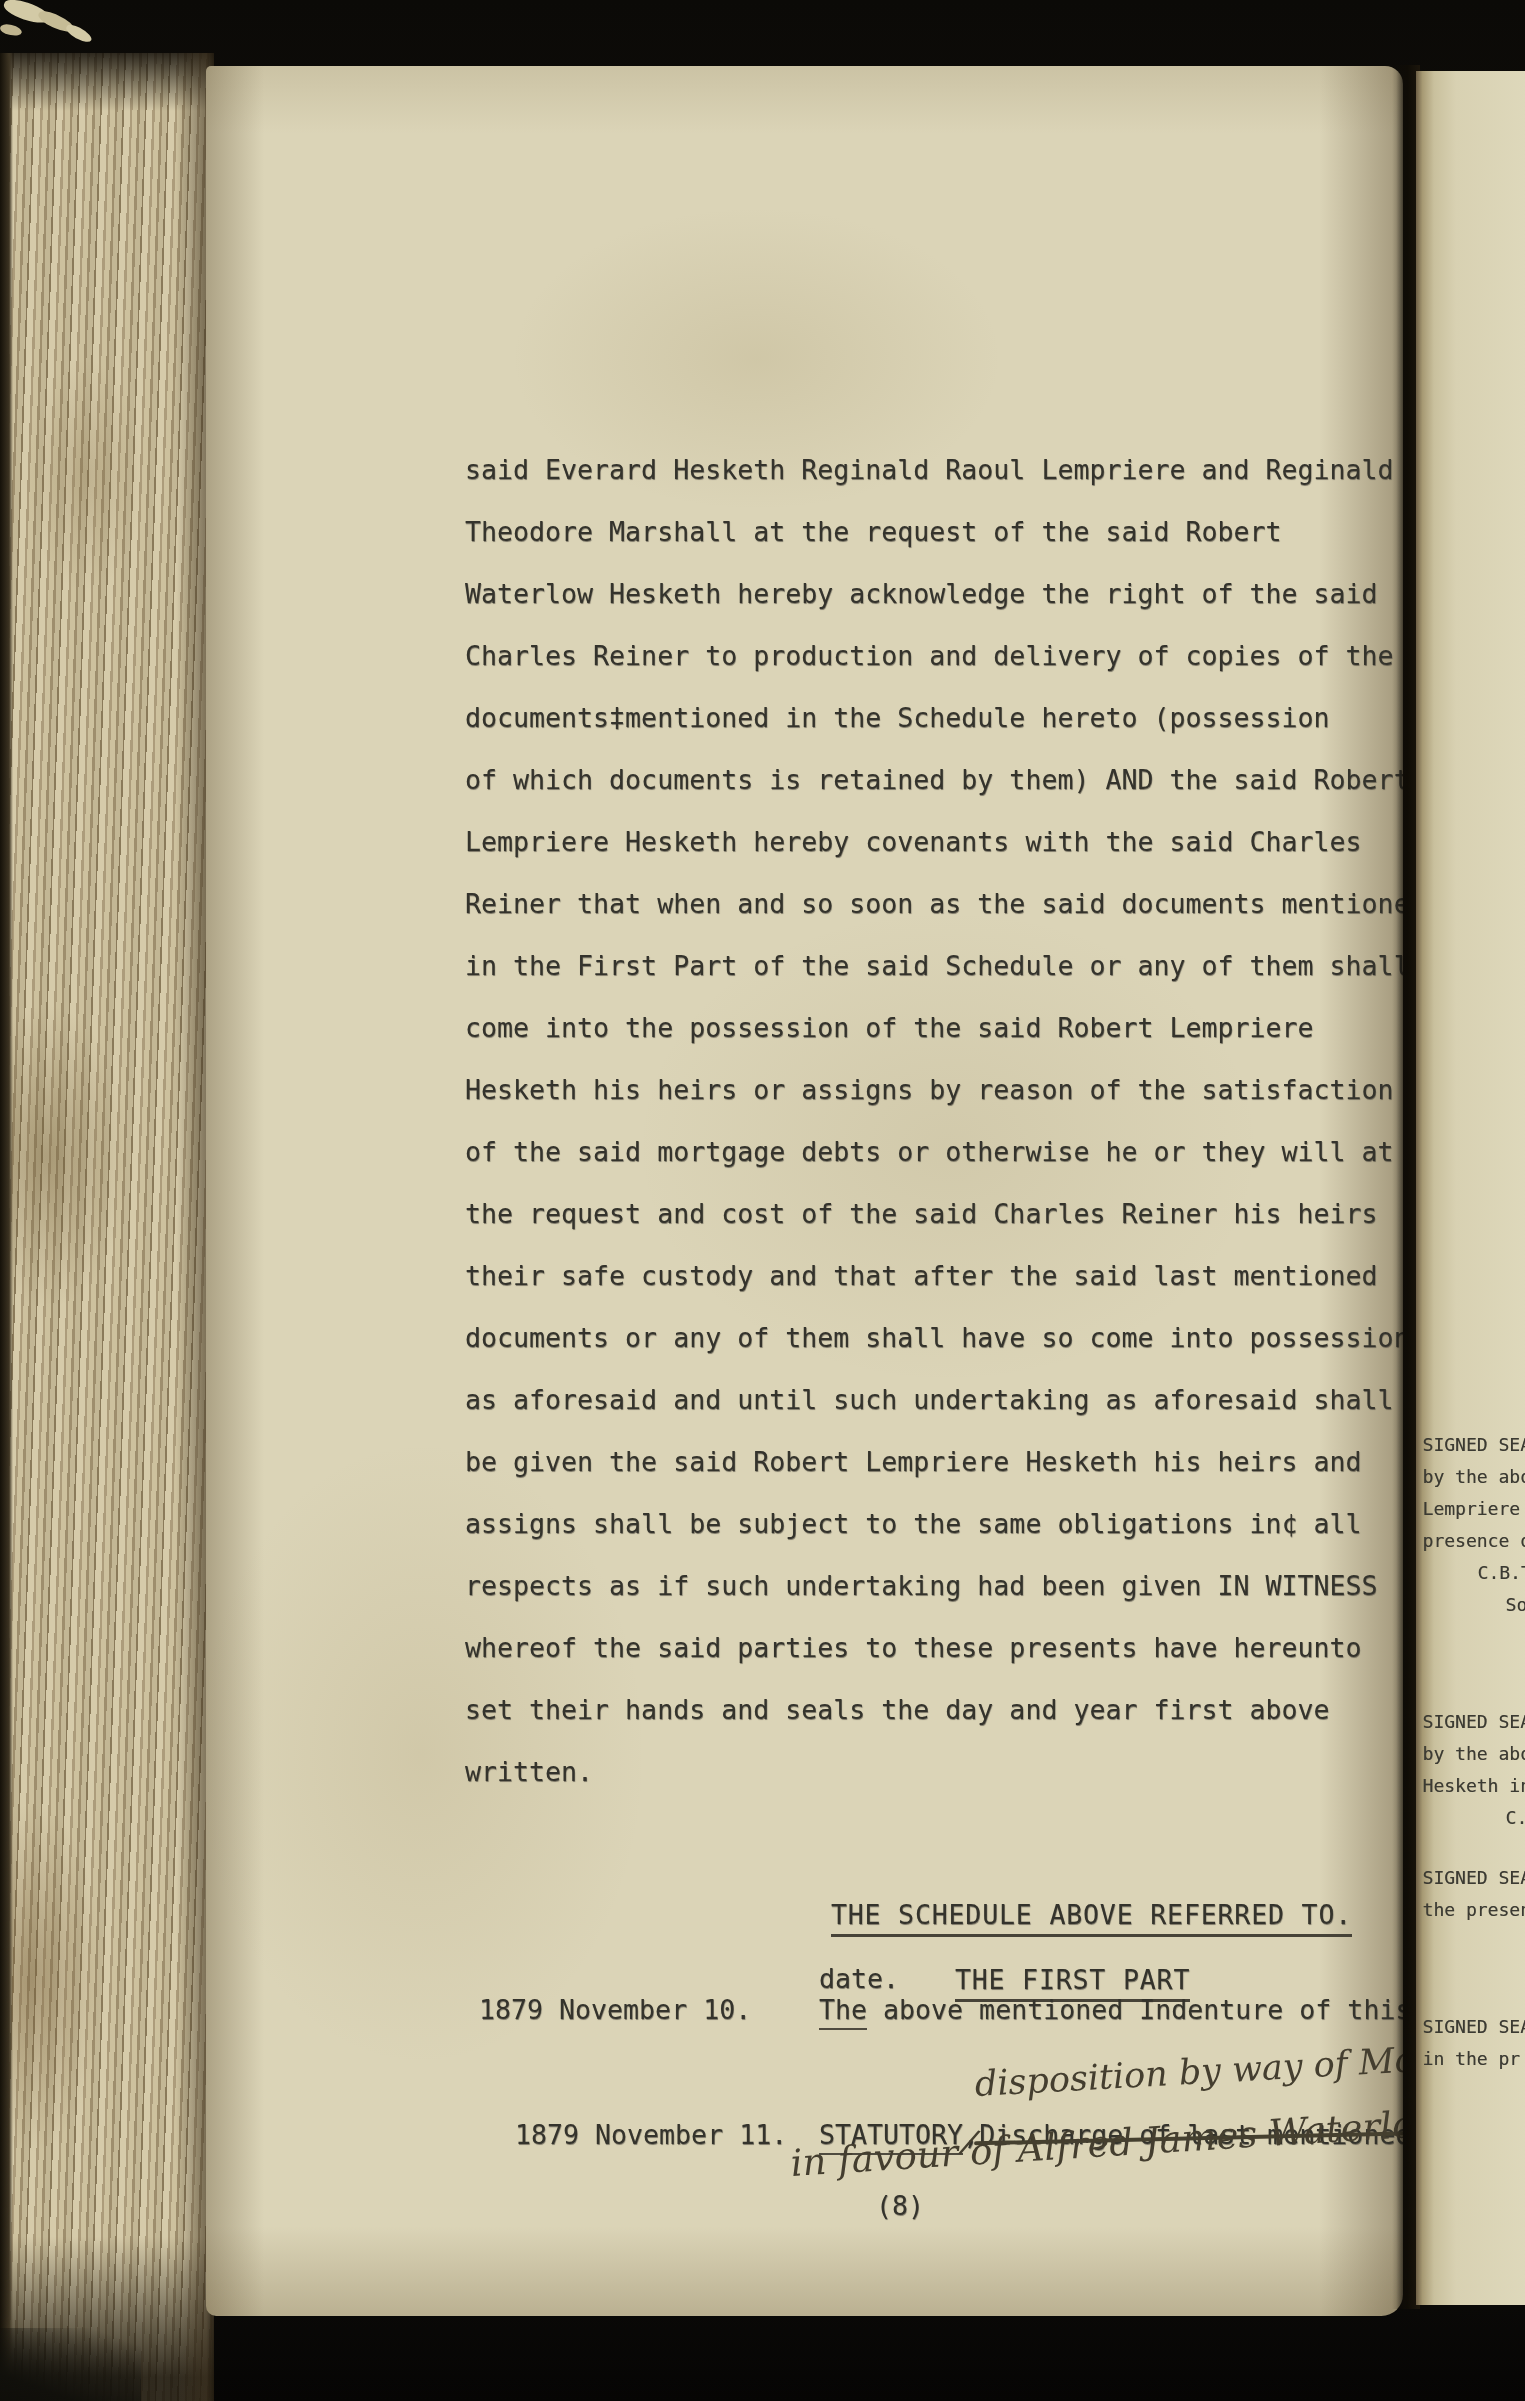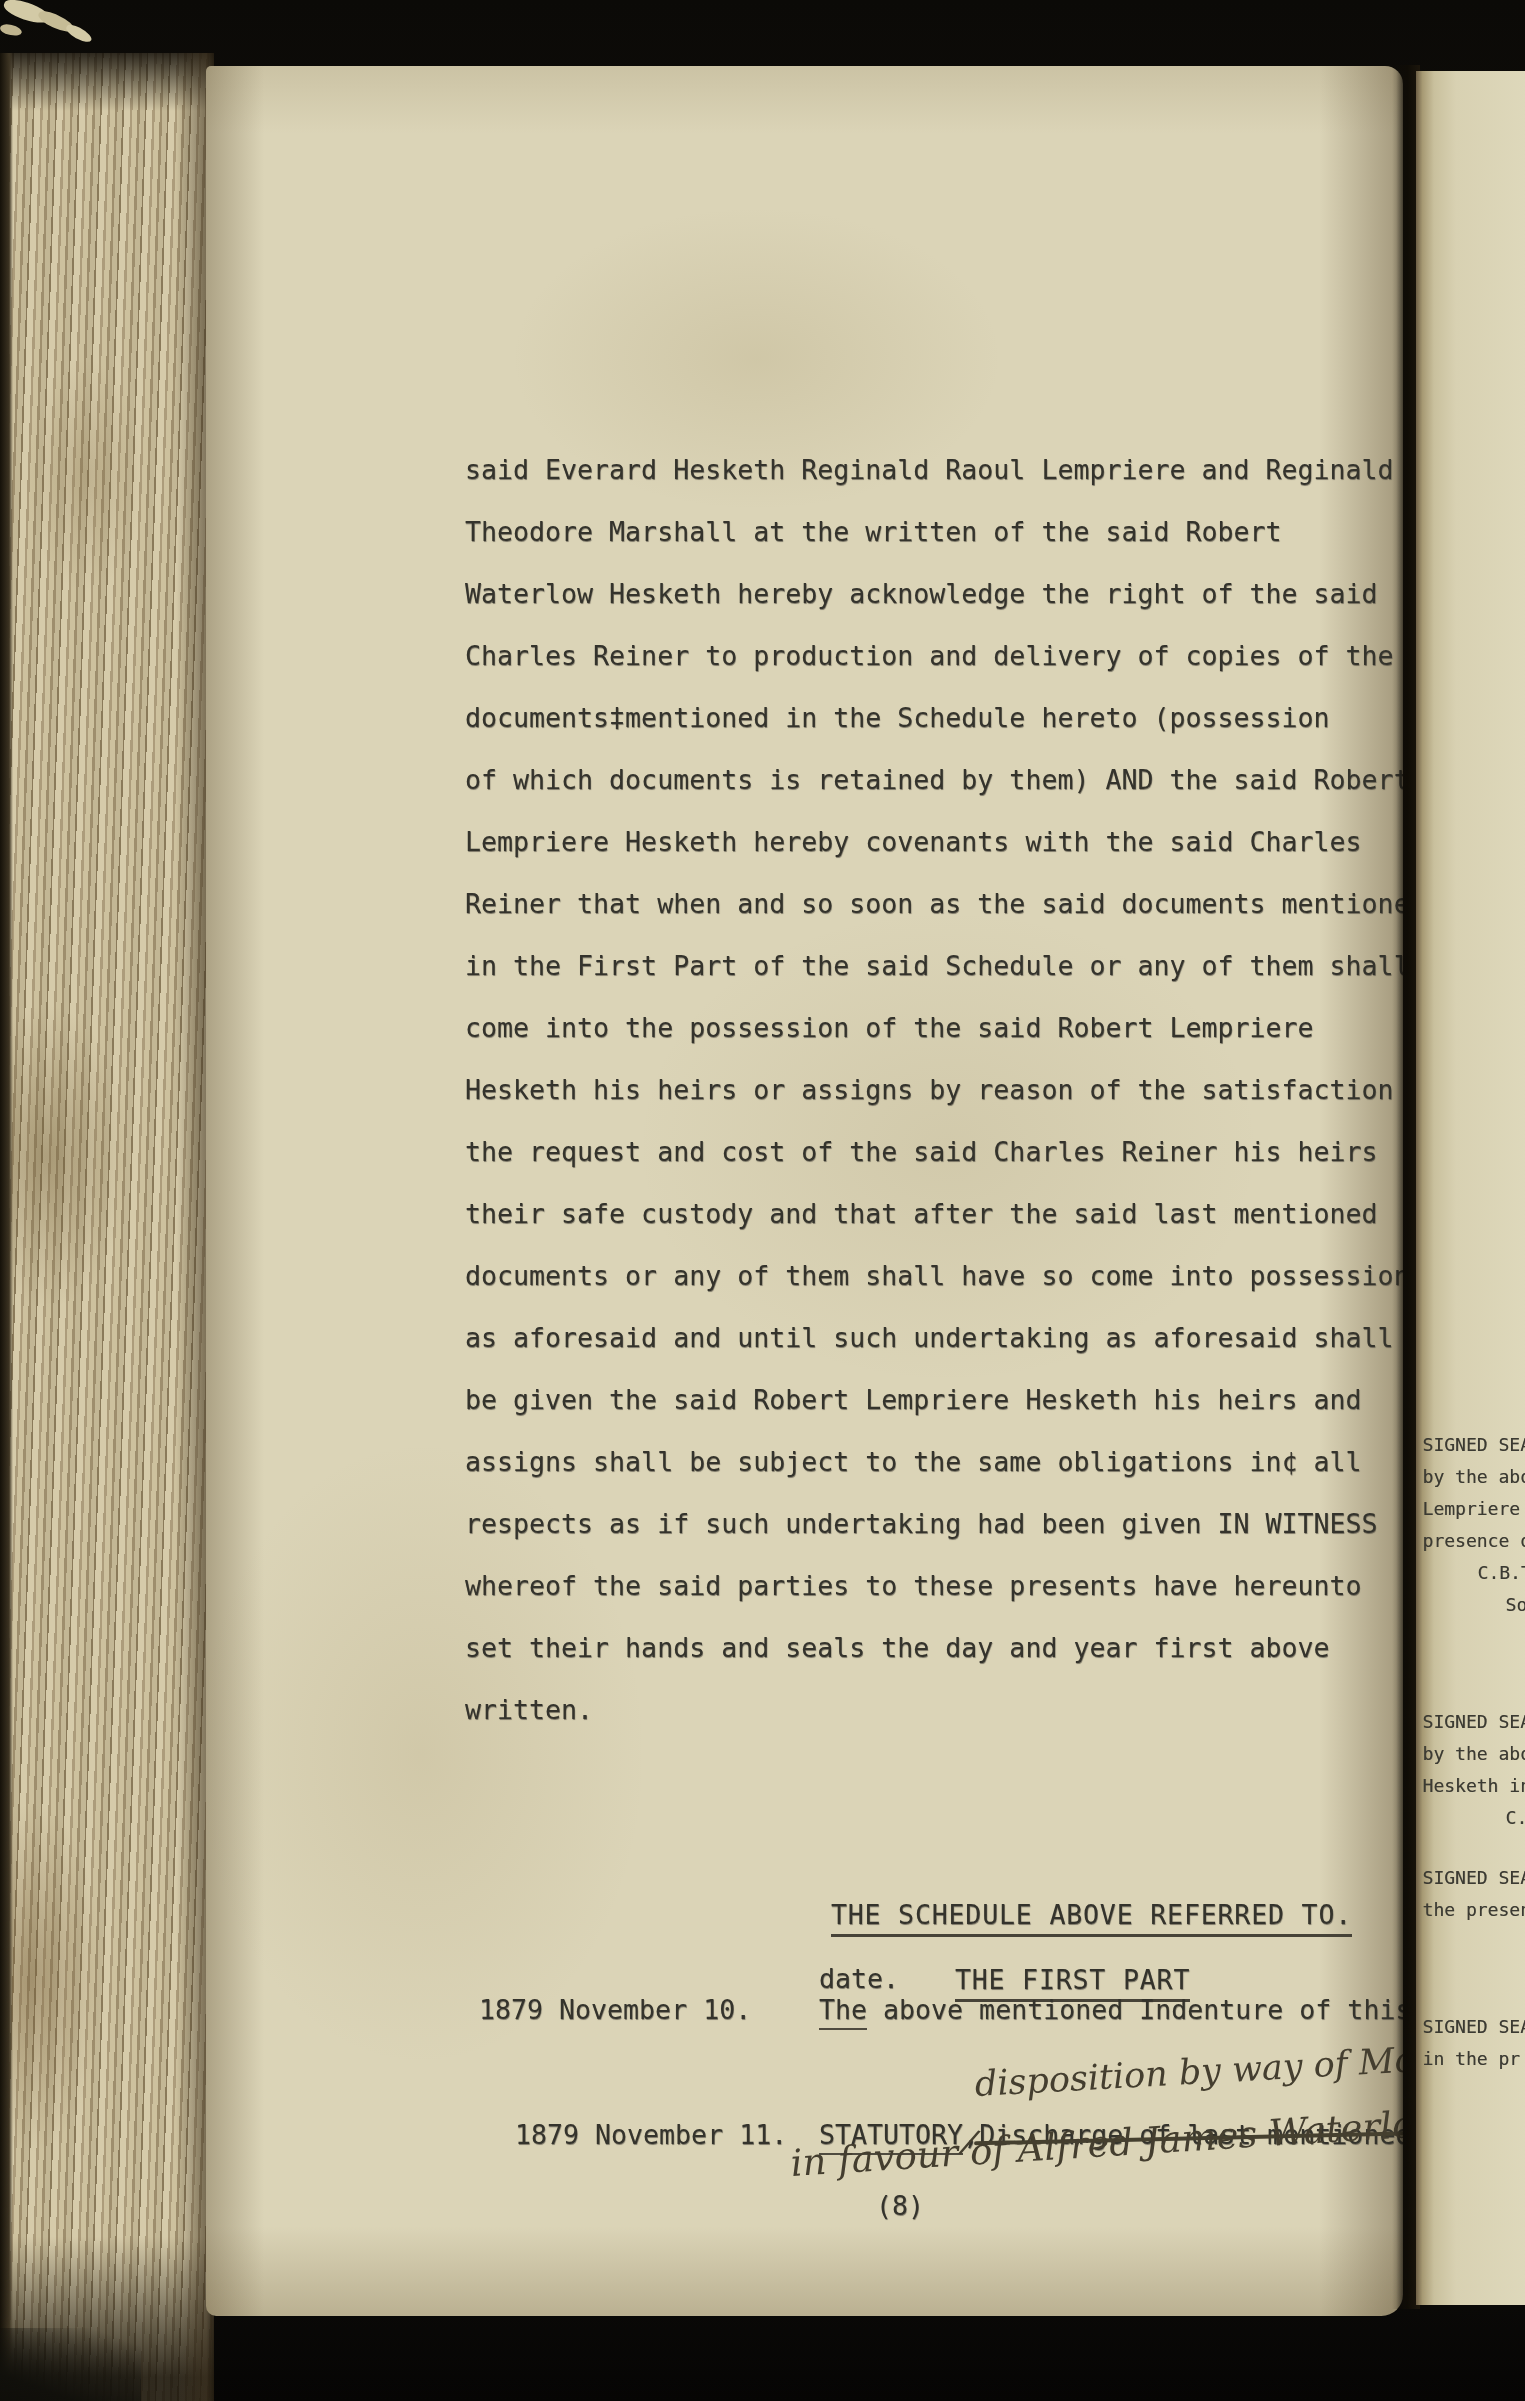--- a/index.html
+++ b/index.html
@@ -105,30 +105,31 @@
   </div>
   <div class="cover-blob blob1"></div>
   <div class="cover-blob blob2"></div>
   <div class="cover-blob blob3"></div>
   <div class="cover-blob blob4"></div>
 
   <div class="page">
 
     <div class="body-lines tw">
       <div class="tl">said Everard Hesketh Reginald Raoul Lempriere and Reginald</div>
-      <div class="tl">Theodore Marshall at the written of the said Robert</div>
+      <div class="tl">Theodore Marshall at the request of the said Robert</div>
       <div class="tl">Waterlow Hesketh hereby acknowledge the right of the said</div>
       <div class="tl">Charles Reiner to production and delivery of copies of the</div>
       <div class="tl">documents‡mentioned in the Schedule hereto (possession</div>
       <div class="tl">of which documents is retained by them) AND the said Robert</div>
       <div class="tl">Lempriere Hesketh hereby covenants with the said Charles</div>
       <div class="tl">Reiner that when and so soon as the said documents mentioned</div>
       <div class="tl">in the First Part of the said Schedule or any of them shall</div>
       <div class="tl">come into the possession of the said Robert Lempriere</div>
       <div class="tl">Hesketh his heirs or assigns by reason of the satisfaction</div>
+      <div class="tl">of the said mortgage debts or otherwise he or they will at</div>
       <div class="tl">the request and cost of the said Charles Reiner his heirs</div>
       <div class="tl">their safe custody and that after the said last mentioned</div>
       <div class="tl">documents or any of them shall have so come into possession</div>
       <div class="tl">as aforesaid and until such undertaking as aforesaid shall</div>
       <div class="tl">be given the said Robert Lempriere Hesketh his heirs and</div>
       <div class="tl">assigns shall be subject to the same obligations in¢ all</div>
       <div class="tl">respects as if such undertaking had been given IN WITNESS</div>
       <div class="tl">whereof the said parties to these presents have hereunto</div>
       <div class="tl">set their hands and seals the day and year first above</div>
       <div class="tl">written.</div>

